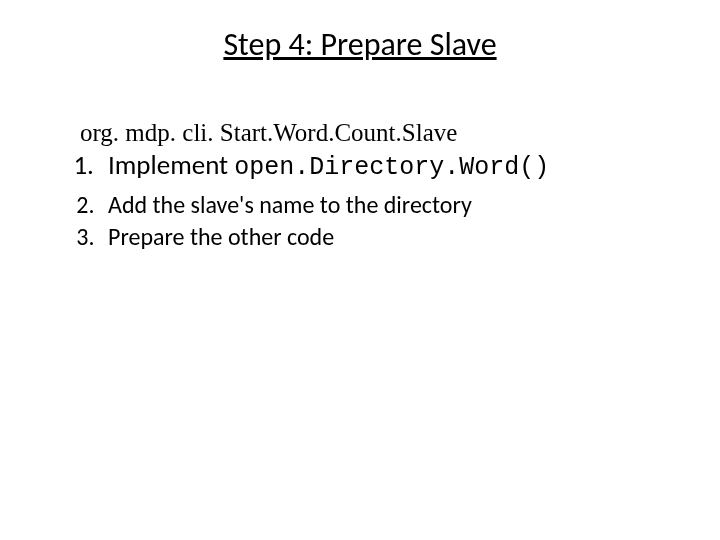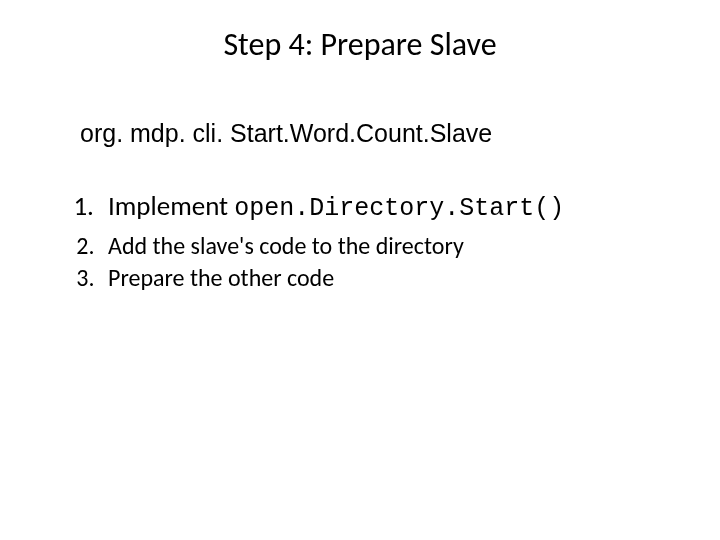--- a/index.html
+++ b/index.html
@@ -14,26 +14,26 @@
       font-family: Calibri, "Segoe UI", Arial, sans-serif;
       color: #000000;
       padding: 20px 40px;
     }
     .title {
       font-size: 32px;
       font-weight: 400;
       text-align: center;
       margin-top: 5px;
       margin-bottom: 55px;
+      text-decoration: underline;
     }
     .class-name {
-      font-family: Liberation Sans, sans-serif;
+      font-family: Liberation Serif, serif;
       font-size: 25px;
       margin-left: 40px;
-      margin-bottom: 40px;
     }
     ol {
       list-style-position: outside;
       padding-left: 60px;
     }
     ol li {
       font-size: 24px;
       line-height: 1.35;
       padding-left: 8px;
     }
@@ -48,21 +48,21 @@
   </style>
 </head>
 <body>
 
 <h1 class="title">Step 4: Prepare Slave</h1>
 
 <div class="class-name">org. mdp. cli. Start.Word.Count.Slave</div>
 
 <ol>
   <li class="first">
-    <span>Implement </span><span class="code-inline">open.Directory.Start()</span>
+    <span>Implement </span><span class="code-inline">open.Directory.Word()</span>
   </li>
   <li>
-    <span>Add the slave's code to the directory</span>
+    <span>Add the slave's name to the directory</span>
   </li>
   <li>
     <span>Prepare the other code</span>
   </li>
 </ol>
 
 </body></html>

